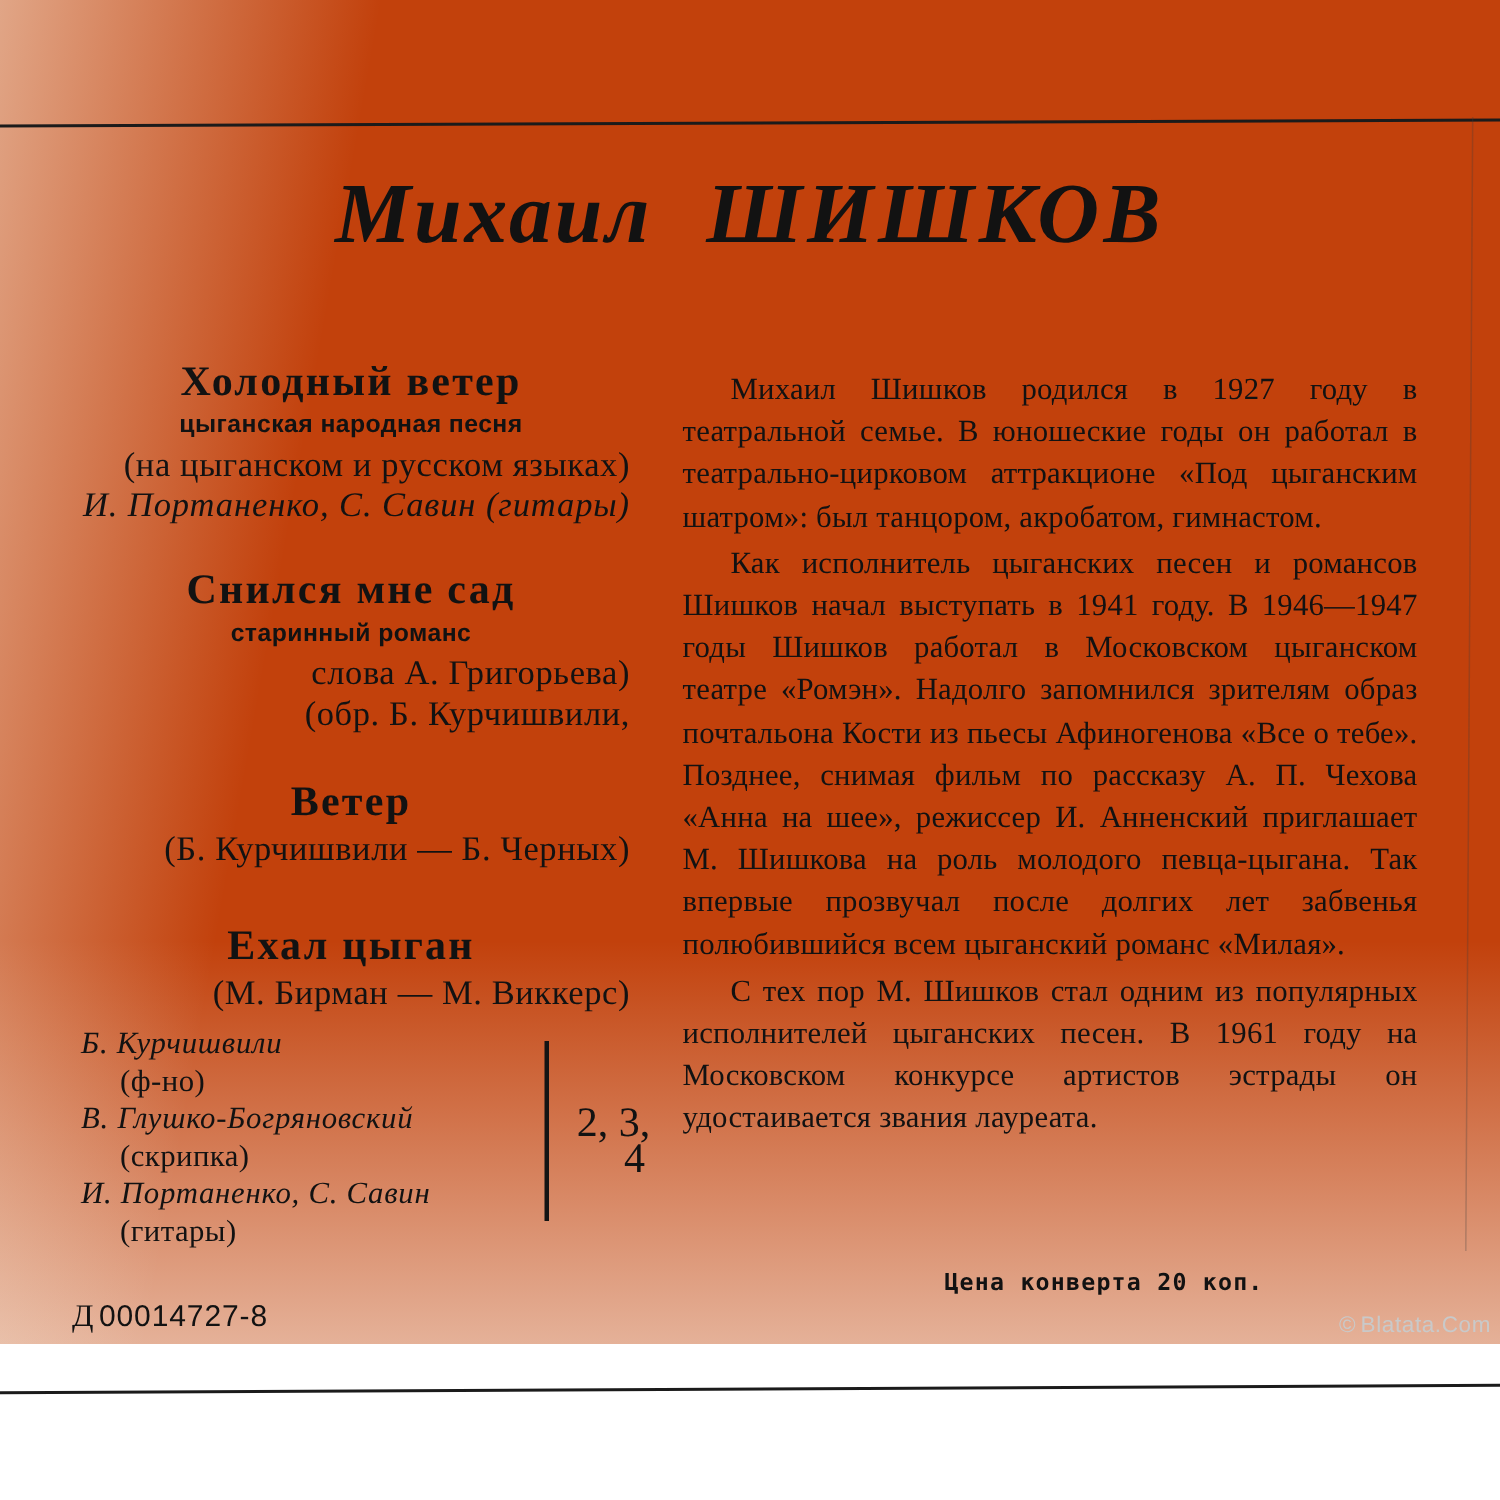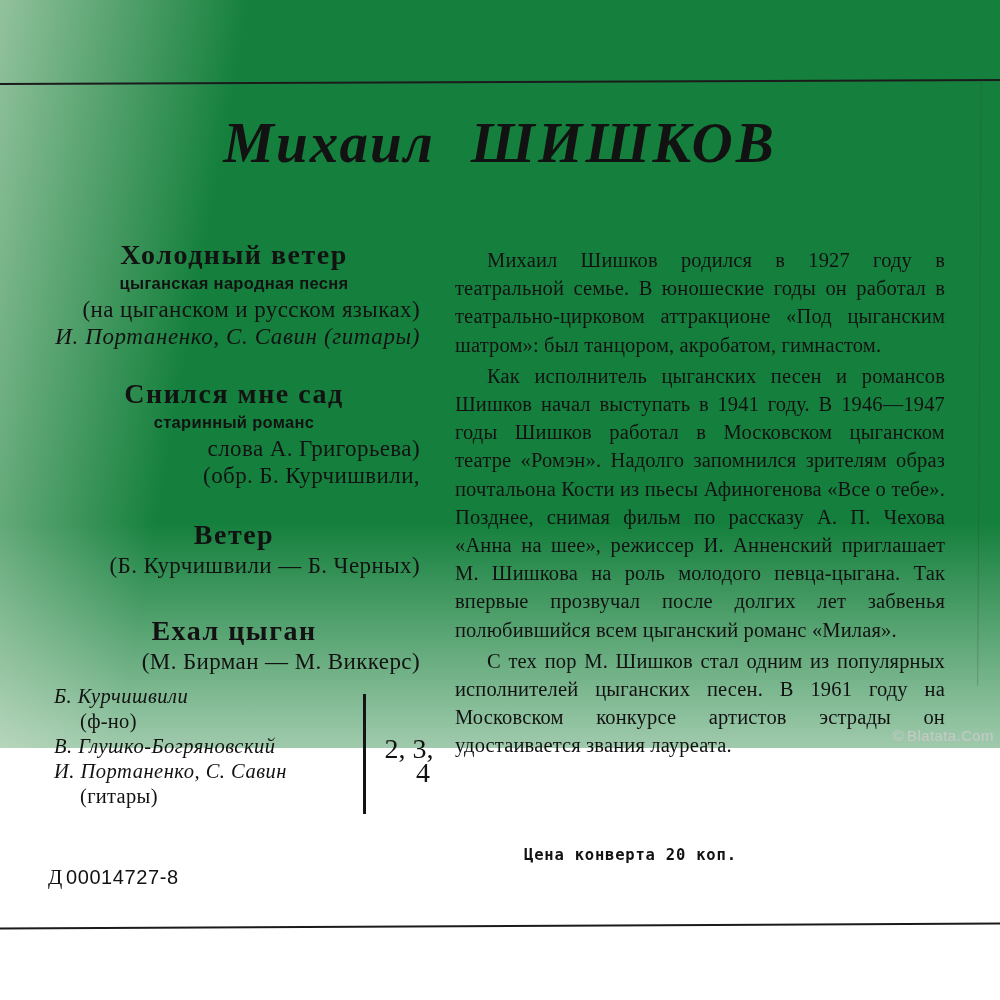--- a/index.html
+++ b/index.html
@@ -11,22 +11,22 @@
     height: 1000px;
     background: #ffffff;
     font-family: "Liberation Serif", "DejaVu Serif", serif;
     color: #121212;
     overflow: hidden;
   }
 
   .sleeve {
     position: relative;
     width: 1000px;
-    height: 748px;
-    background: #15803d;
+    height: 896px;
+    background: #c2410c;
   }
 
   
   .paper-tint {
     position: absolute;
     inset: 0;
     background:
       linear-gradient(100deg, rgba(250,248,235,0.55) 0%, rgba(255,255,255,0) 22%),
       linear-gradient(0deg, rgba(252,252,246,0.6) 0%, rgba(255,255,255,0) 30%);
     pointer-events: none;
@@ -185,22 +185,23 @@
     letter-spacing: 0.6px;
   }
   .catalog .prefix {
     font-family: "Liberation Serif", "DejaVu Serif", serif;
     font-size: 21px;
     margin-right: 3px;
   }
   .price {
     position: absolute;
     top: 846px;
-    left: 524px;
+    left: 536px;
     width: 400px;
+    text-align: center;
     font-family: "DejaVu Sans Mono", "Liberation Mono", monospace;
     font-weight: bold;
     font-size: 15.5px;
     letter-spacing: 0.8px;
   }
 
   
   .watermark {
     position: absolute;
     right: 6px;
@@ -254,20 +255,21 @@
       <div class="track-credit">(М. Бирман — М. Виккерс)</div>
     </div>
 
     <div class="performers">
       <div class="performer">
         <span class="name">Б. Курчишвили</span>
         <span class="instrument">(ф-но)</span>
       </div>
       <div class="performer">
         <span class="name">В. Глушко-Богряновский</span>
+        <span class="instrument">(скрипка)</span>
       </div>
       <div class="performer">
         <span class="name">И. Портаненко, С. Савин</span>
         <span class="instrument">(гитары)</span>
       </div>
 
       <div class="brace-bar"></div>
       <div class="track-nums">
         <span class="n2">2, 3,</span>
         <span class="n1">4</span>

